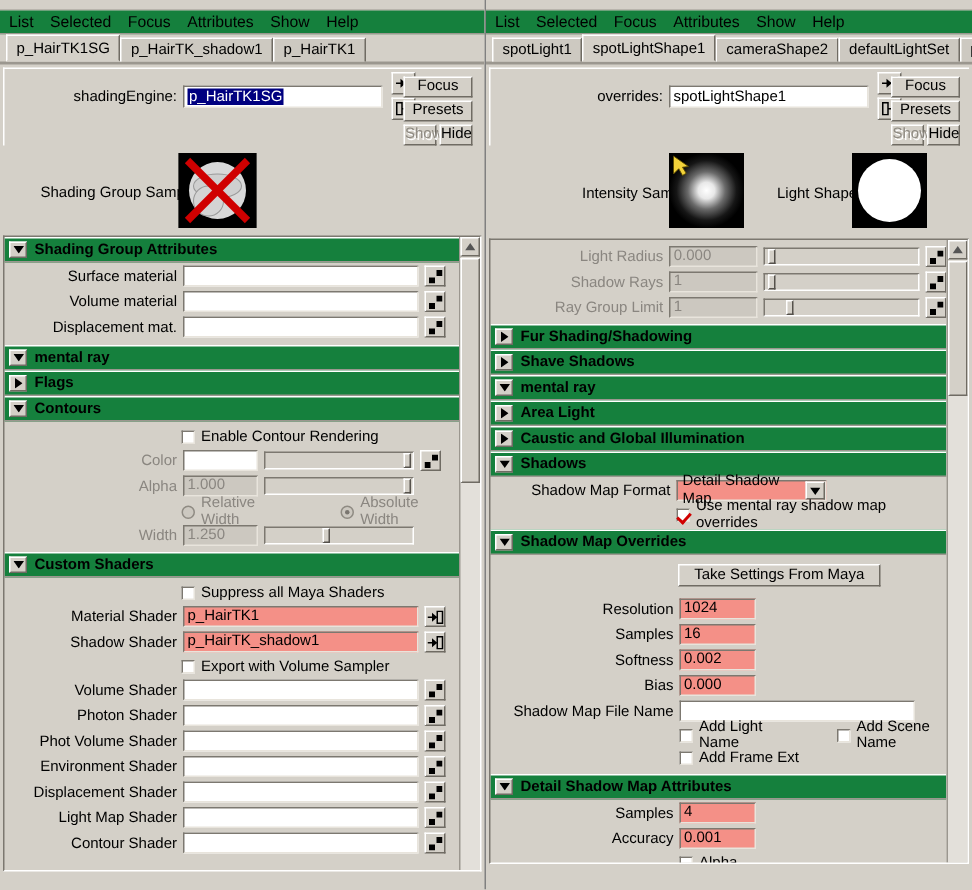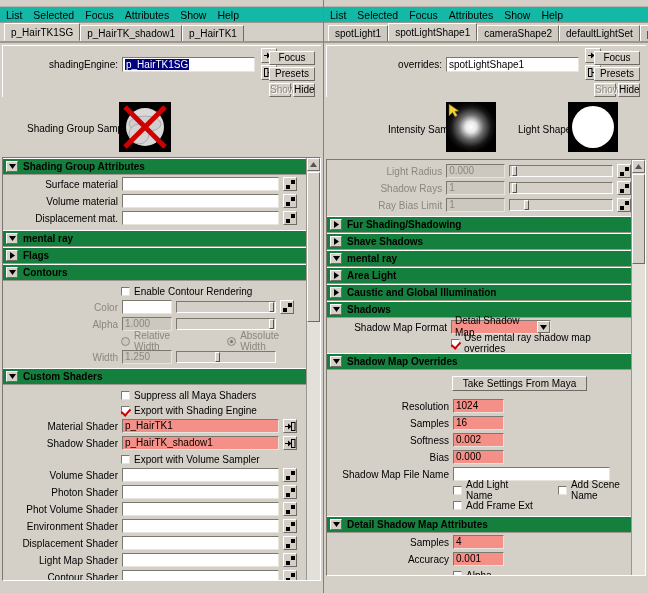--- a/index.html
+++ b/index.html
@@ -21,21 +21,21 @@
     overflow:hidden;
   }
   .panel.left{border-right:1px solid #808080;}
 
   .titlestrip{height:6px;background:#d4d0c8;border-bottom:1px solid #b8b4ac;}
 
   
   .menubar{
     height:15px;display:flex;align-items:center;
     padding-left:5px;gap:9px;
-    background:#14b8a6;
+    background:#15803d;
     border-bottom:1px solid #9b978f;
   }
   .menubar .mi{font-size:10.5px;line-height:12px;padding:0 1px;cursor:default;}
 
   
   .tabrow{
     height:20px;position:relative;
     background:#d4d0c8;
     padding-left:4px;
     display:flex;align-items:flex-end;
@@ -413,24 +413,20 @@
           <div class="tri">
               <svg width="7" height="5" viewBox="0 0 7 5">
                 <path d="M0 0 L7 0 L3.5 5 Z" fill="#000"></path>
               </svg>
             </div>
           <div class="stitle">Custom Shaders</div>
         </div>
         <div class="cbrow" style="margin-left:118px;margin-top:3px;">
           <div class="cb"></div>
           <div class="cbtxt">Suppress all Maya Shaders</div>
-        </div>
-        <div class="cbrow" style="margin-left:118px;">
-          <div class="cb on"></div>
-          <div class="cbtxt">Export with Shading Engine</div>
         </div>
         <div class="arow">
           <div class="alabel" style="width:115px;">Material Shader</div>
           <div class="field red" style="width:157px;">p_HairTK1</div>
           <div class="mapbtn">
               <svg width="11" height="9" viewBox="0 0 11 9">
                 <rect x="6.5" y="0.5" width="3.5" height="8" fill="none" stroke="#000"></rect>
                 <path d="M0 4.5 H6" stroke="#000" fill="none"></path>
                 <path d="M3 1.5 L6.5 4.5 L3 7.5 Z" fill="#000"></path>
               </svg>
@@ -636,21 +632,21 @@
               <div class="handle" style="left:2px;"></div>
             </div>
           <div class="mapbtn">
               <svg width="9" height="9" viewBox="0 0 9 9">
                 <rect x="0" y="5" width="4" height="4" fill="#000"></rect>
                 <rect x="5" y="0" width="4" height="4" fill="#000"></rect>
               </svg>
             </div>
         </div>
         <div class="arow">
-          <div class="alabel dimlabel" style="width:118px;">Ray Bias Limit</div>
+          <div class="alabel dimlabel" style="width:118px;">Ray Group Limit</div>
           <div class="field dim" style="width:60px;">1</div>
           <div class="slider" style="width:107px;margin-left:4px;">
               <div class="handle" style="left:14px;"></div>
             </div>
           <div class="mapbtn">
               <svg width="9" height="9" viewBox="0 0 9 9">
                 <rect x="0" y="5" width="4" height="4" fill="#000"></rect>
                 <rect x="5" y="0" width="4" height="4" fill="#000"></rect>
               </svg>
             </div>

